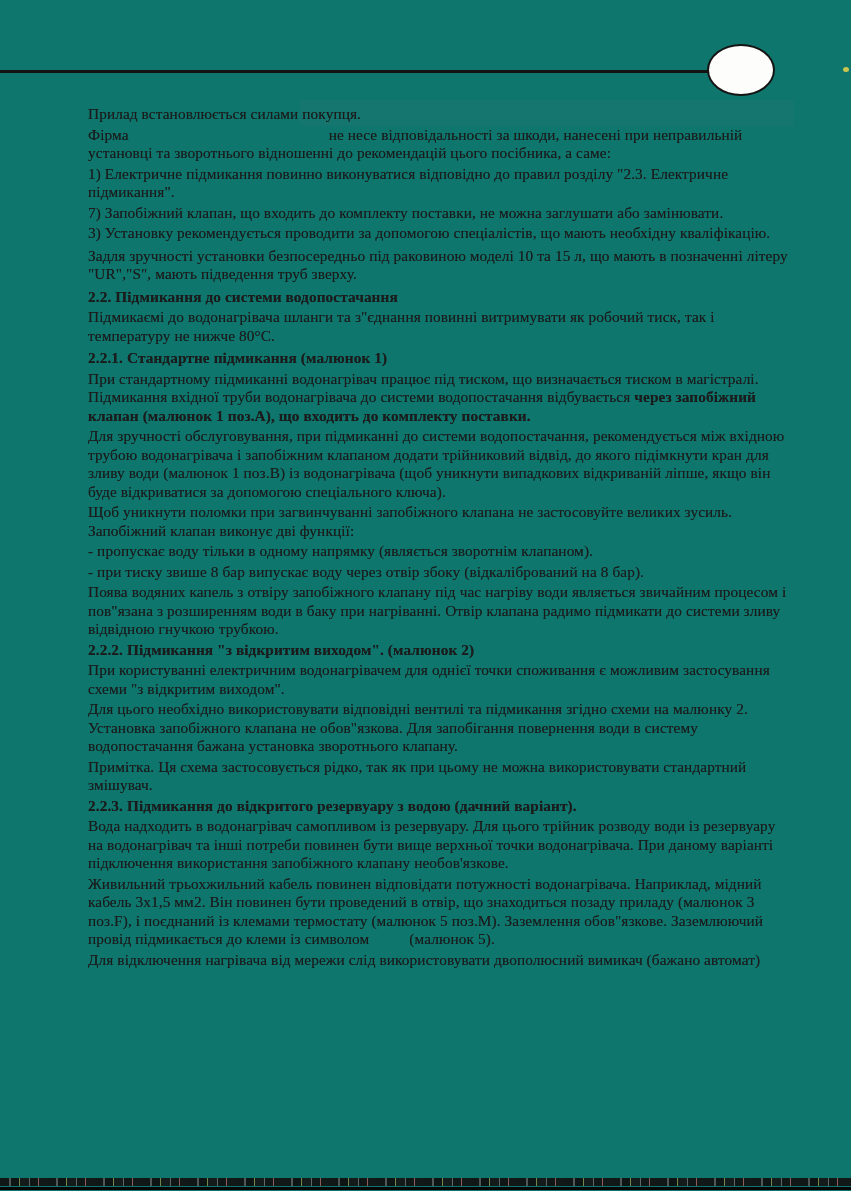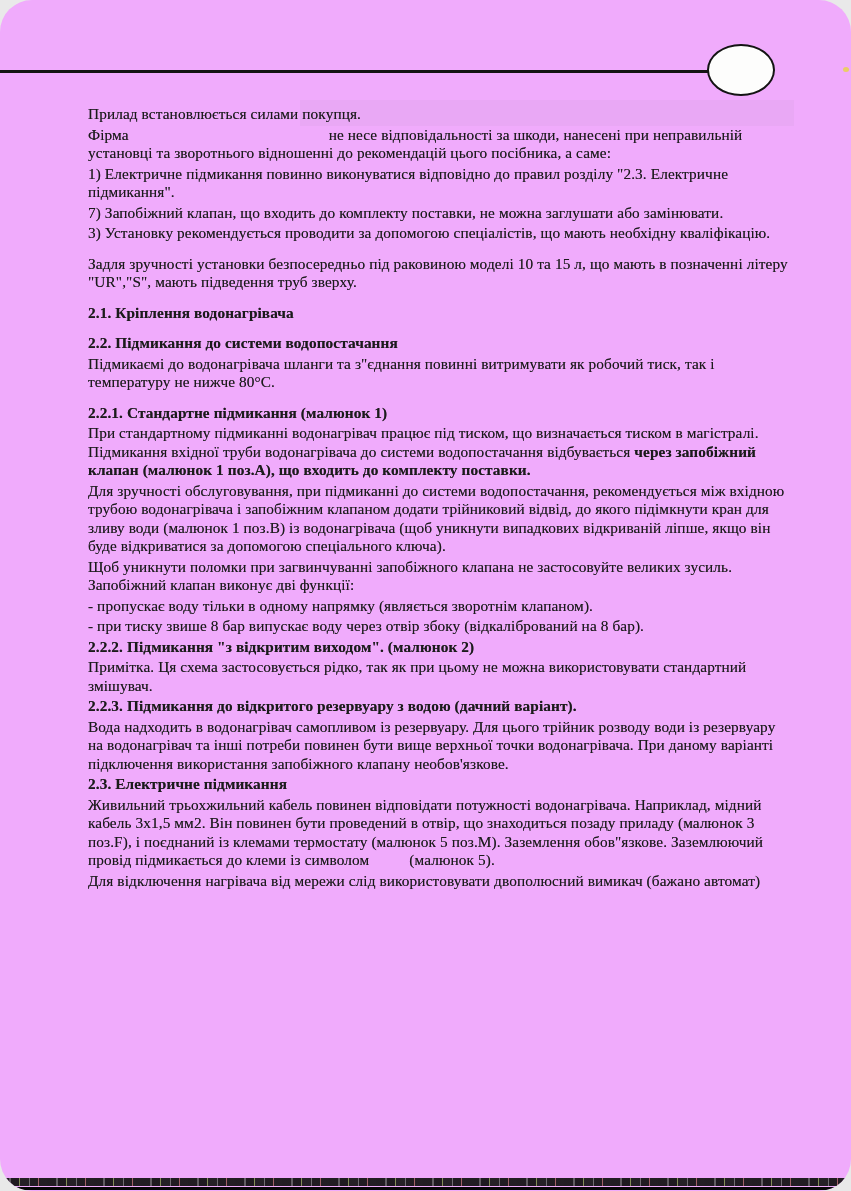--- a/index.html
+++ b/index.html
@@ -1,23 +1,22 @@
 <!DOCTYPE html>
 <html lang="uk"><head>
 <meta charset="utf-8">
 <style>
   html,body{margin:0;padding:0;background:#e9e9e9;}
   .sheet{
     position:relative;
     width:851px;height:1191px;
-    background:#f0abfc;
+    background:#0f766e;
     overflow:hidden;
     font-family:"Liberation Serif","DejaVu Serif",serif;
     color:#1b1b1b;
-    border-radius:32px;
   }
   
   .top-rule{
     position:absolute;left:0;top:70px;width:709px;height:3px;
     background:#141414;
   }
   .top-ellipse{
     position:absolute;left:707px;top:44px;width:68px;height:52px;
     border:2.5px solid #141414;border-radius:50%;
     background:#fdfdfc;box-sizing:border-box;
@@ -27,21 +26,21 @@
     background:#e7d24b;border-radius:50%;opacity:.85;
   }
   
   .doc{
     position:absolute;left:88px;top:103px;width:706px;
     font-size:15.3px;line-height:18.5px;
     text-shadow:0 0 .6px rgba(20,20,20,.55);
     letter-spacing:.1px;
   }
   .para{margin:2px 0 0 0;}
-  .para.spaced{margin-top:12px;}
+  .para.spaced{margin-top:4px;}
   .para.heading{font-weight:bold;}
   .b{font-weight:bold;}
   .gap{display:inline-block;height:1px;}
   
   .smudge{
     position:absolute;left:300px;top:100px;width:494px;height:26px;
     background:rgba(120,120,120,.05);
   }
   
   .bottom-band{position:absolute;left:0;right:0;bottom:0;height:13px;}
@@ -63,34 +62,35 @@
   <div class="top-rule"></div>
   <div class="top-ellipse"></div>
   <div class="yellow-dot"></div>
   <div class="doc">
       <div class="para"><span>Прилад встановлюється силами покупця.</span></div>
       <div class="para"><span>Фірма</span><span class="gap" style="width: 200px;"></span><span>не несе відповідальності за шкоди, нанесені при неправильній установці та зворотнього відношенні до рекомендацій цього посібника, а саме:</span></div>
       <div class="para"><span>1) Електричне підмикання повинно виконуватися відповідно до правил розділу "2.3. Електричне підмикання".</span></div>
       <div class="para"><span>7) Запобіжний клапан, що входить до комплекту поставки, не можна заглушати або замінювати.</span></div>
       <div class="para"><span>3) Установку рекомендується проводити за допомогою спеціалістів, що мають необхідну кваліфікацію.</span></div>
       <div class="para spaced"><span>Задля зручності установки безпосередньо під раковиною моделі 10 та 15 л, що мають в позначенні літеру "UR","S", мають підведення труб зверху.</span></div>
-      <div class="para heading spaced"><span>2.1. Кріплення водонагрівача</span></div>
       <div class="para heading spaced"><span>2.2. Підмикання до системи водопостачання</span></div>
       <div class="para"><span>Підмикаємі до водонагрівача шланги та з"єднання повинні витримувати як робочий тиск, так і температуру не нижче 80°С.</span></div>
       <div class="para heading spaced"><span>2.2.1. Стандартне підмикання (малюнок 1)</span></div>
       <div class="para"><span>При стандартному підмиканні водонагрівач працює під тиском, що визначається тиском в магістралі. Підмикання вхідної труби водонагрівача до системи водопостачання відбувається </span><span class="b">через запобіжний клапан (малюнок 1 поз.А), що входить до комплекту поставки.</span></div>
       <div class="para"><span>Для зручності обслуговування, при підмиканні до системи водопостачання, рекомендується між вхідною трубою водонагрівача і запобіжним клапаном додати трійниковий відвід, до якого підімкнути кран для зливу води (малюнок 1 поз.В) із водонагрівача (щоб уникнути випадкових відкриваній ліпше, якщо він буде відкриватися за допомогою спеціального ключа).</span></div>
       <div class="para"><span>Щоб уникнути поломки при загвинчуванні запобіжного клапана не застосовуйте великих зусиль. Запобіжний клапан виконує дві функції:</span></div>
       <div class="para"><span> - пропускає воду тільки в одному напрямку  (являється зворотнім клапаном).</span></div>
       <div class="para"><span> - при тиску звише 8 бар випускає воду через отвір збоку (відкалібрований на 8 бар).</span></div>
+      <div class="para"><span>Поява водяних капель з отвіру запобіжного клапану під час нагріву води являється звичайним процесом і пов"язана з розширенням води в баку при нагріванні. Отвір клапана радимо підмикати до системи зливу відвідною гнучкою трубкою.</span></div>
       <div class="para heading"><span>2.2.2. Підмикання "з відкритим виходом". (малюнок 2)</span></div>
+      <div class="para"><span>При користуванні електричним водонагрівачем для однієї точки споживання є можливим застосування схеми "з відкритим виходом".</span></div>
+      <div class="para"><span>Для цього необхідно використовувати відповідні вентилі та підмикання згідно схеми на малюнку 2. Установка запобіжного клапана не обов"язкова. Для запобігання повернення води в систему водопостачання бажана установка зворотнього клапану.</span></div>
       <div class="para"><span>Примітка. Ця схема застосовується рідко, так як при цьому не можна використовувати стандартний змішувач.</span></div>
       <div class="para heading"><span>2.2.3. Підмикання до відкритого резервуару з водою (дачний варіант).</span></div>
       <div class="para"><span>Вода надходить в водонагрівач самопливом із резервуару. Для цього трійник розводу води із резервуару на водонагрівач та інші потреби повинен бути вище верхньої точки водонагрівача. При даному варіанті підключення використання запобіжного клапану необов'язкове.</span></div>
-      <div class="para heading"><span>2.3. Електричне підмикання</span></div>
       <div class="para"><span>Живильний трьохжильний кабель повинен відповідати потужності водонагрівача. Наприклад, мідний кабель 3х1,5 мм2. Він повинен бути проведений в отвір, що знаходиться позаду приладу (малюнок 3 поз.F), і поєднаний із клемами термостату (малюнок 5 поз.М). Заземлення обов"язкове. Заземлюючий провід підмикається до клеми із символом</span><span class="gap" style="width: 40px;"></span><span>(малюнок 5).</span></div>
       <div class="para"><span>Для відключення нагрівача від мережи слід використовувати двополюсний вимикач (бажано автомат)</span></div>
     </div>
   <div class="bottom-band">
     <div class="speckle"></div>
     <div class="solid"></div>
   </div>
 </div>
 
 </body></html>

